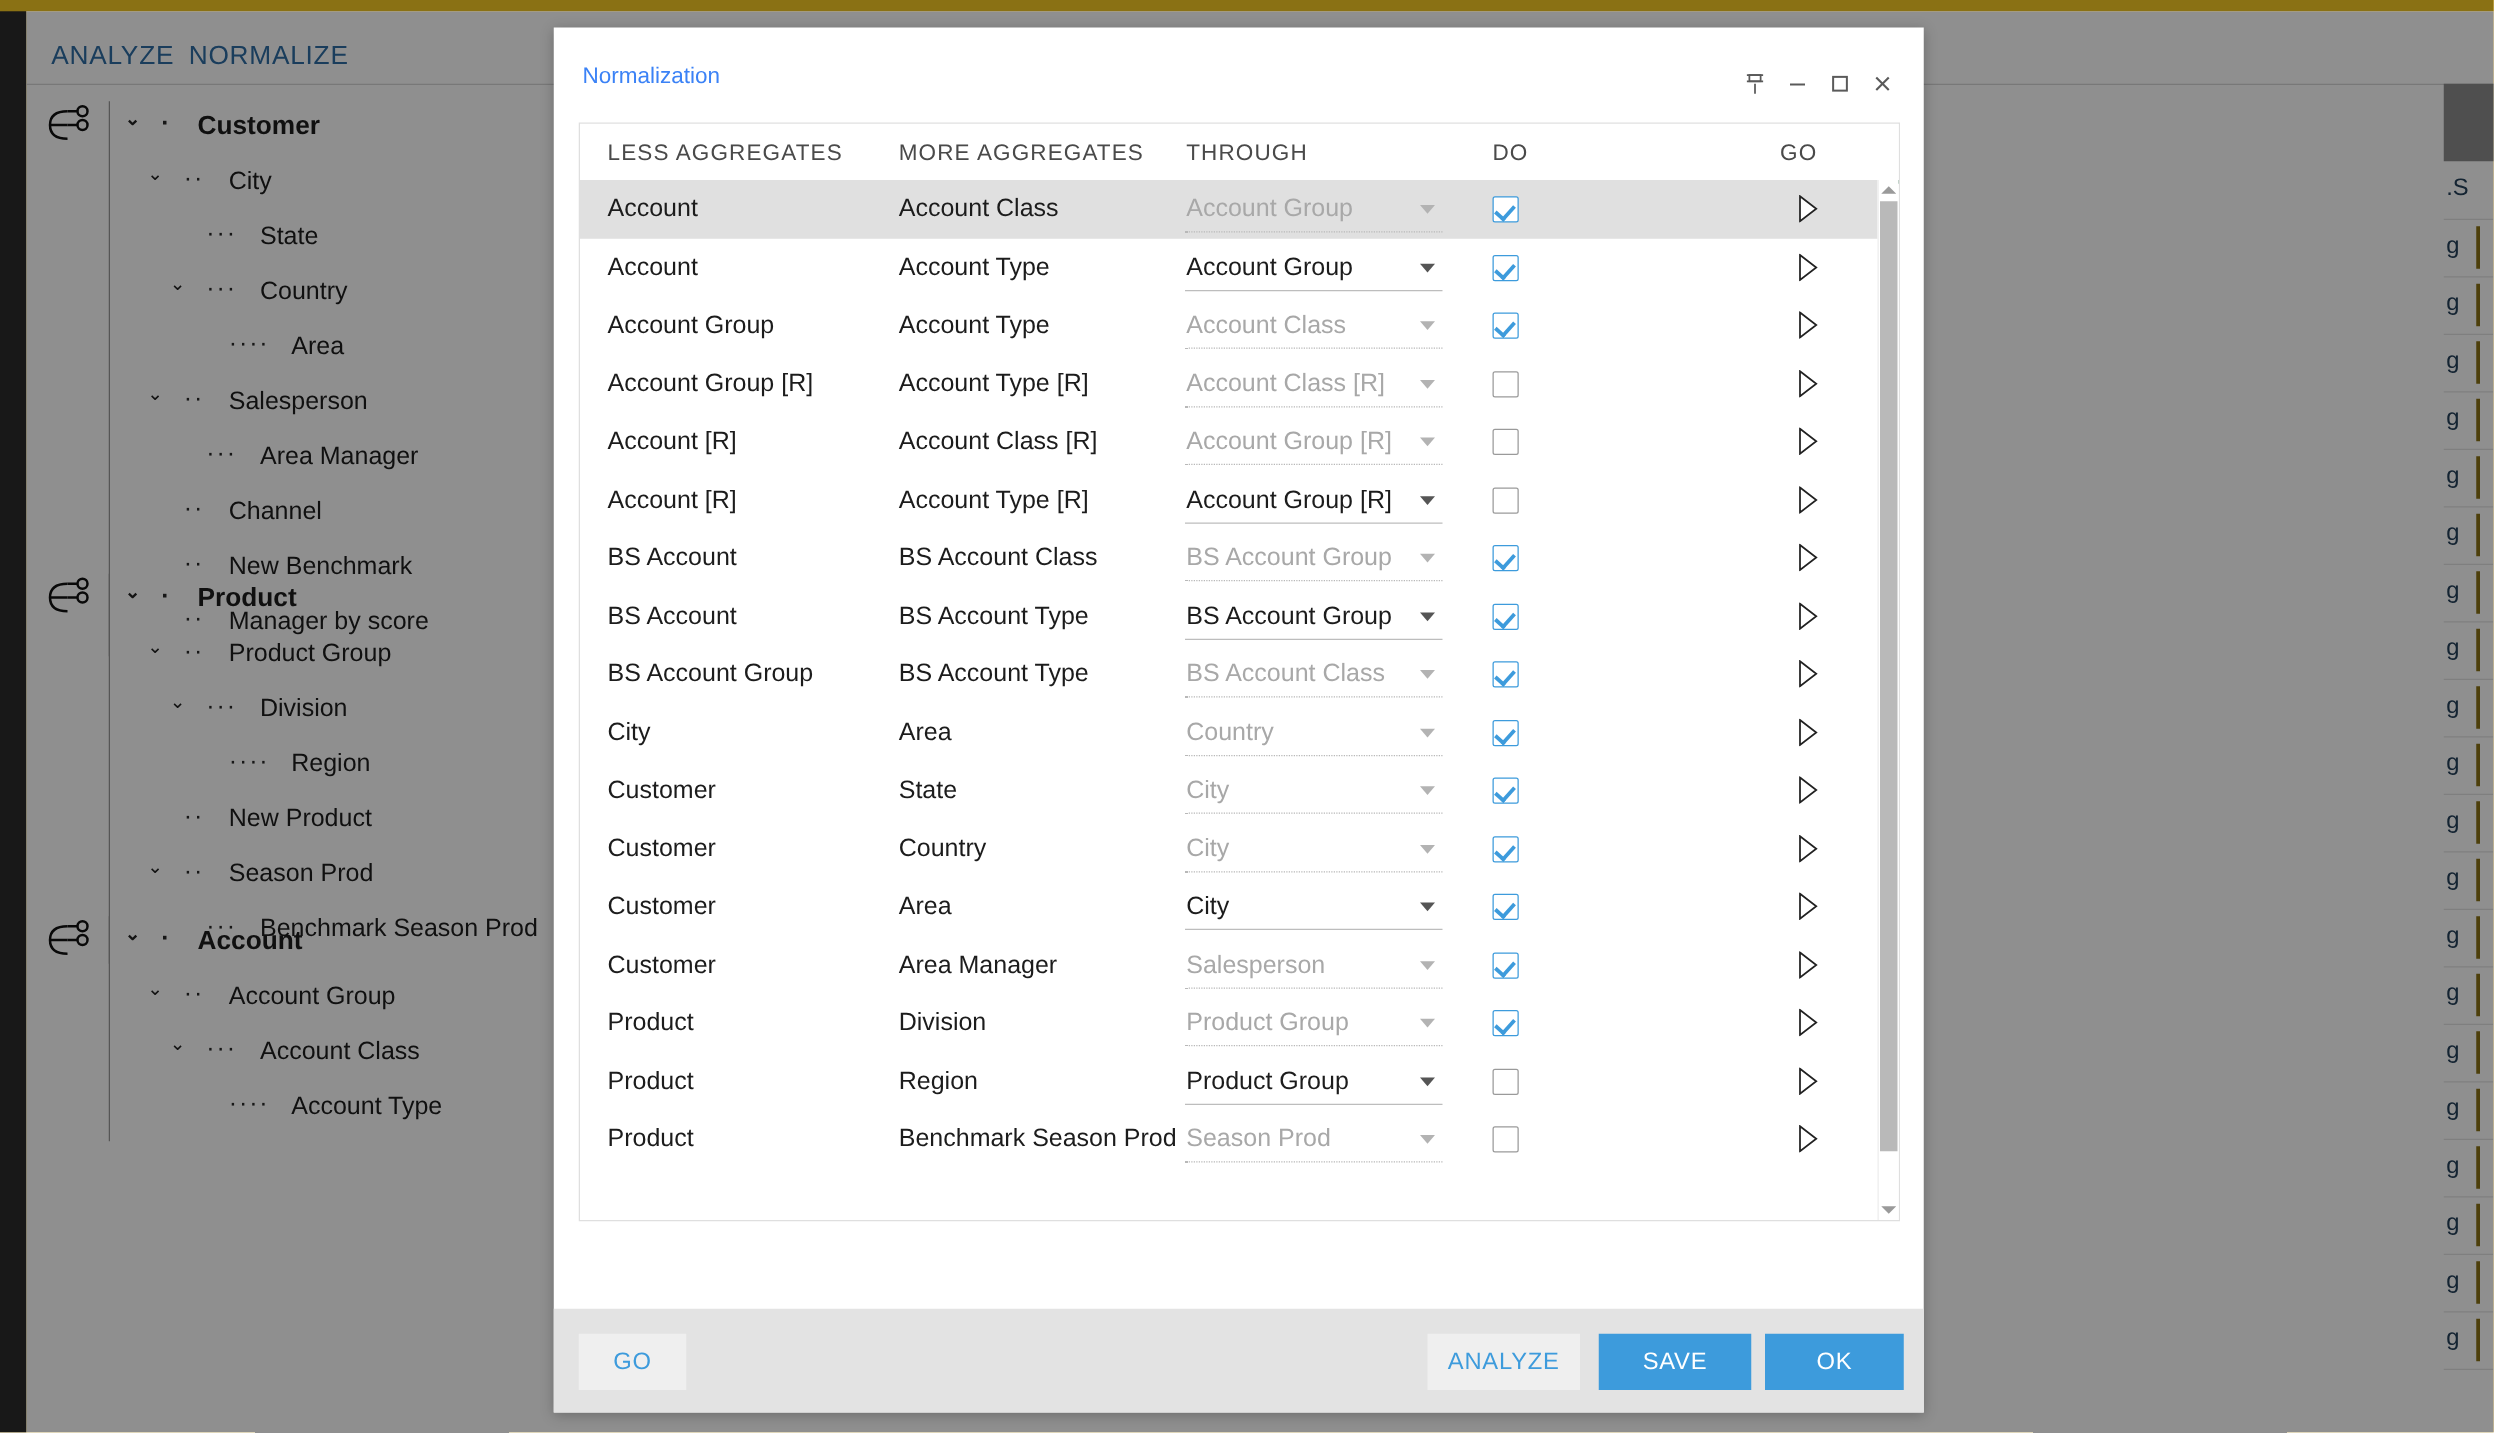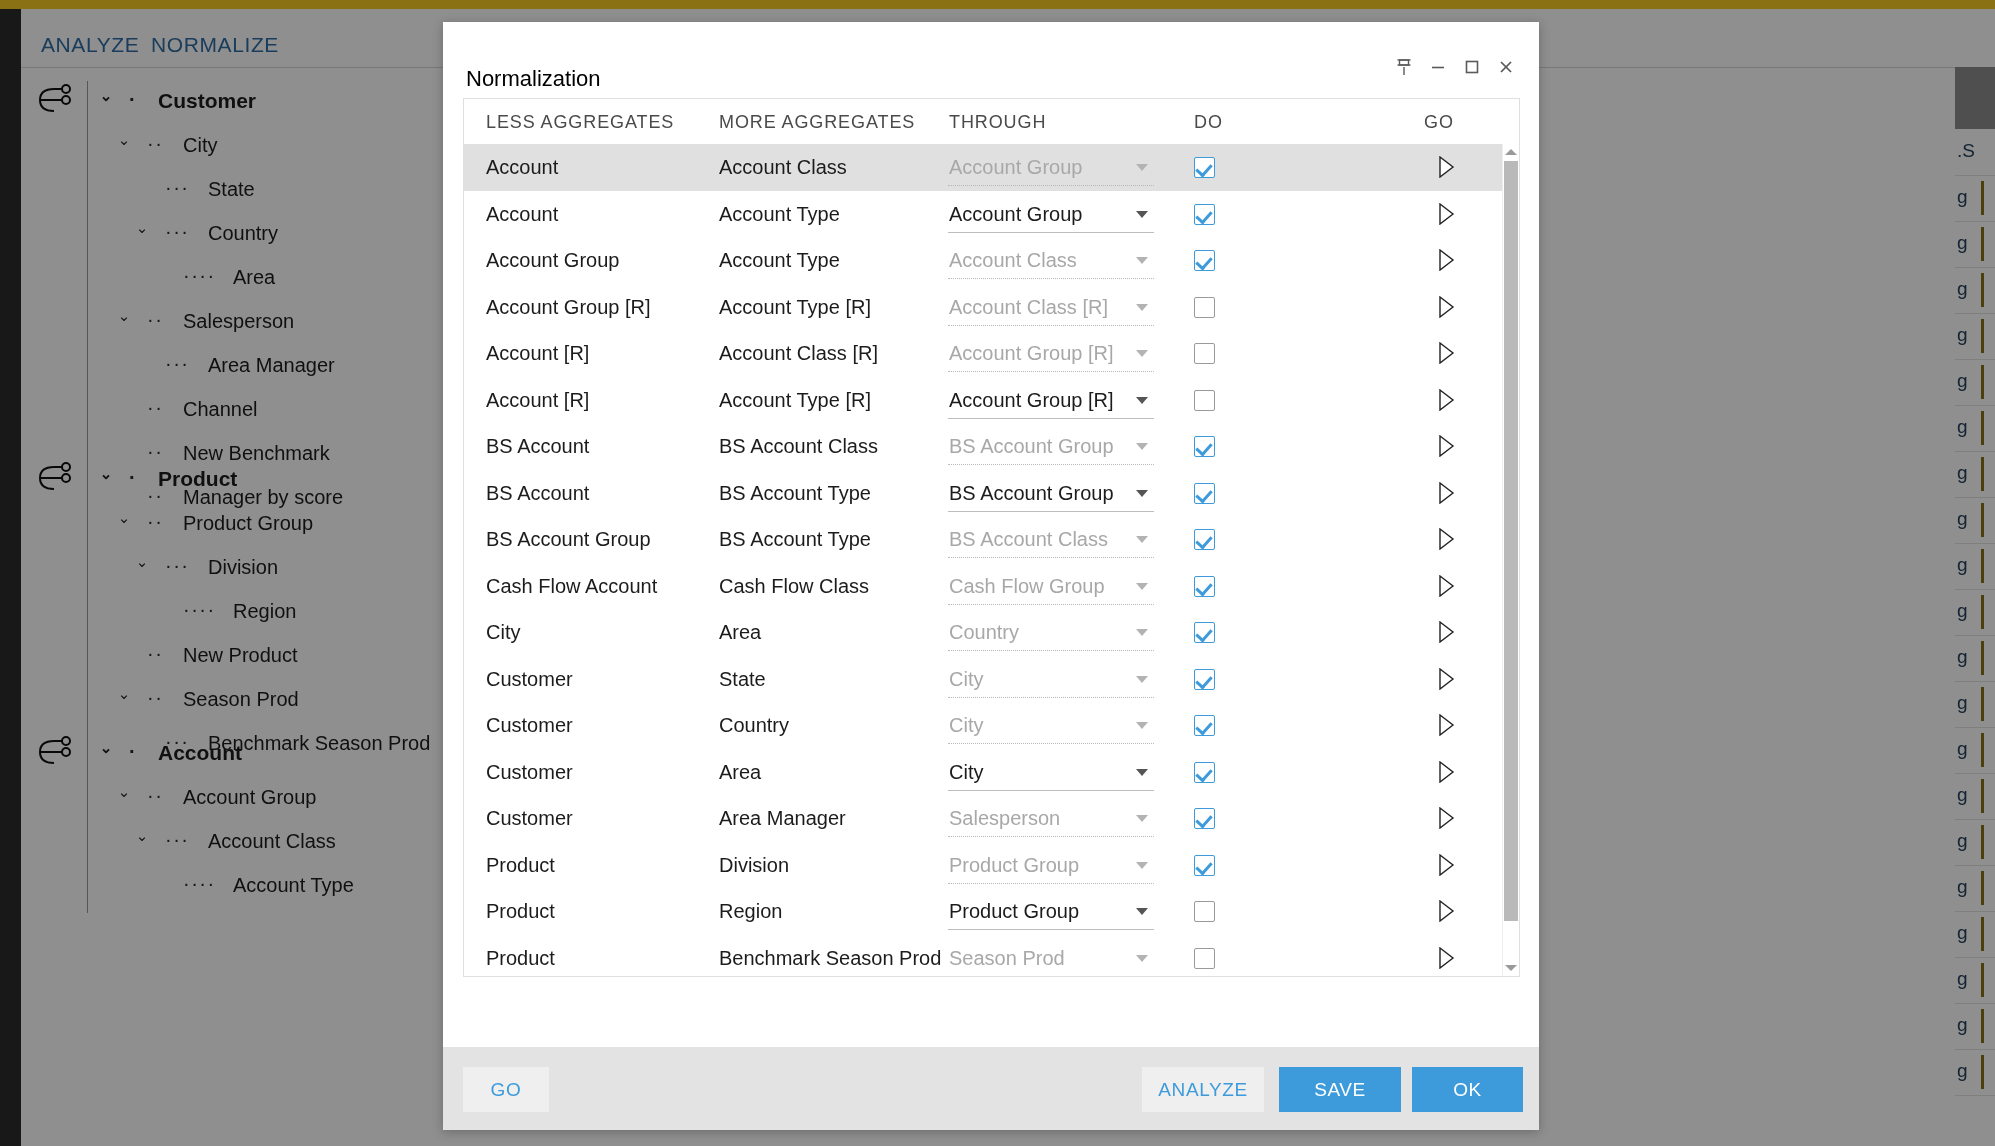--- a/index.html
+++ b/index.html
@@ -40,21 +40,21 @@
   .bg-right-cellrow i { position: absolute; left: 26px; top: 6px; width: 3px; height: 34px; background: #8a7114; font-style: normal; }
 
   
   .scrim { position: absolute; left: 0; top: 9px; width: 1995px; height: 1137px; background: rgba(0,0,0,0.44); }
 
   
   .dialog {
     position: absolute; left: 443px; top: 22px; width: 1096px; height: 1108px;
     background: #ffffff; box-shadow: 0 2px 10px rgba(0,0,0,.25);
   }
-  .dlg-title { position: absolute; left: 23px; top: 28px; font-size: 22px; color: #000000; margin-top: 16px; }
+  .dlg-title { position: absolute; left: 23px; top: 28px; font-size: 18px; color: #3b82f6; }
   .winbtns { position: absolute; right: 16px; top: 30px; display: flex; gap: 0px; align-items: center; }
   .wbtn { width: 34px; height: 30px; display: flex; align-items: center; justify-content: center; color: #5a5a5a; }
   .wbtn svg { display: block; }
 
   
   .tbl-frame {
     position: absolute; left: 20px; top: 76px; width: 1055px; height: 877px;
     border: 1px solid #dfdfdf; background: #fff; overflow: hidden;
   }
   .thead { position: absolute; left: 0; top: 0; right: 0; height: 45px; background: #fff; border-bottom: 3px solid #14532d; }
@@ -518,35 +518,20 @@
               <span class="sel-rule"></span>
             </div>
             <div class="cb on"></div>
             <div class="goarrow">
               <svg width="17" height="22" viewBox="0 0 17 22">
                 <polygon points="2,1 15,11 2,21" fill="#ffffff" stroke="#222" stroke-width="1.4"></polygon>
               </svg>
             </div>
           </div>
           <div class="row">
-            <div class="cell c-less">Cash Flow Account</div>
-            <div class="cell c-more">Cash Flow Class</div>
-            <div class="sel-wrap off">
-              <span class="sel-text">Cash Flow Group</span>
-              <span class="sel-arrow"></span>
-              <span class="sel-rule"></span>
-            </div>
-            <div class="cb on"></div>
-            <div class="goarrow">
-              <svg width="17" height="22" viewBox="0 0 17 22">
-                <polygon points="2,1 15,11 2,21" fill="#ffffff" stroke="#222" stroke-width="1.4"></polygon>
-              </svg>
-            </div>
-          </div>
-          <div class="row">
             <div class="cell c-less">City</div>
             <div class="cell c-more">Area</div>
             <div class="sel-wrap off">
               <span class="sel-text">Country</span>
               <span class="sel-arrow"></span>
               <span class="sel-rule"></span>
             </div>
             <div class="cb on"></div>
             <div class="goarrow">
               <svg width="17" height="22" viewBox="0 0 17 22">

